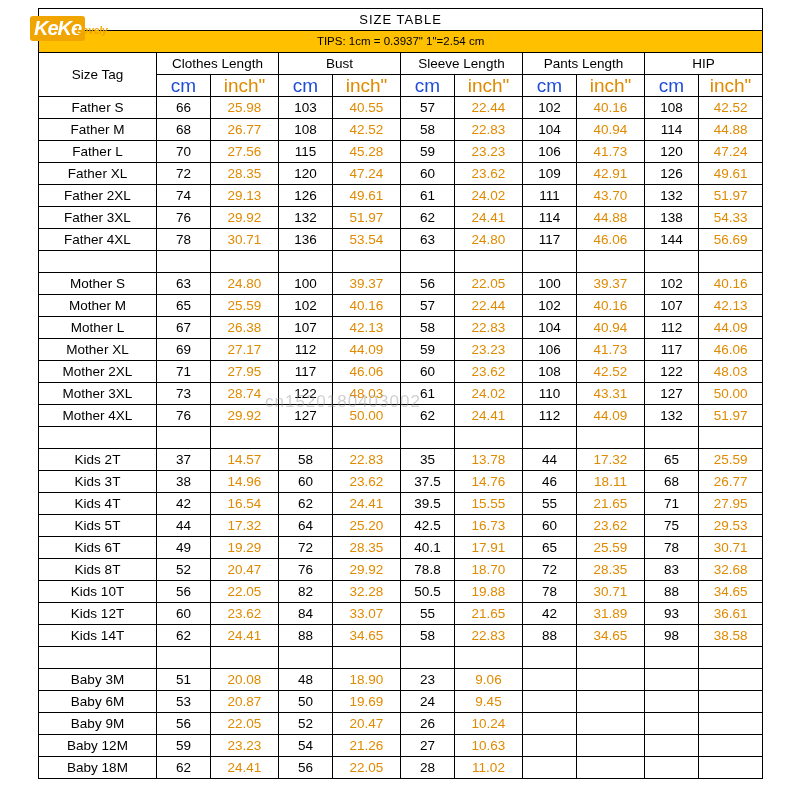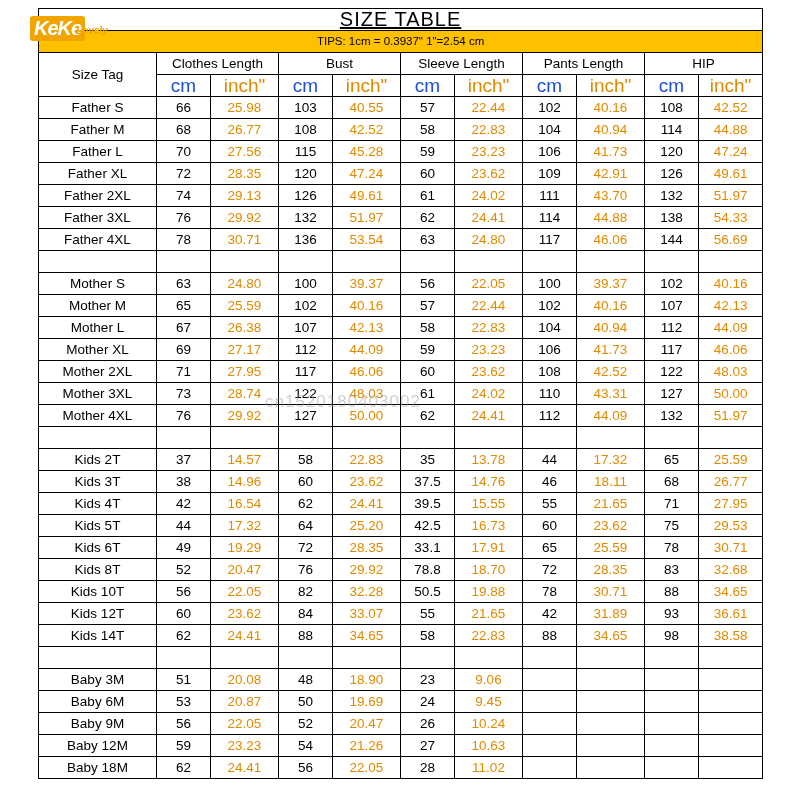--- a/index.html
+++ b/index.html
@@ -31,24 +31,23 @@
     border: 1px solid #000000;
     padding: 0;
     height: 21px;
     line-height: 21px;
     text-align: center;
     font-weight: normal;
   }
   .title-row td {
     height: 26px;
     line-height: 26px;
-    font-size: 20px;
+    font-size: 13px;
     letter-spacing: 1px;
     font-weight: normal;
-    text-decoration: underline;
   }
   .tips-row td {
     background: #ffc000;
     height: 18px;
     line-height: 18px;
     font-size: 11.5px;
     color: #000000;
   }
   .group-row td {
     height: 22px;
@@ -427,21 +426,21 @@
           <td class="inch">23.62</td>
           <td class="cm">75</td>
           <td class="inch">29.53</td>
         </tr>
         <tr>
           <td class="label">Kids 6T</td>
           <td class="cm">49</td>
           <td class="inch">19.29</td>
           <td class="cm">72</td>
           <td class="inch">28.35</td>
-          <td class="cm">33.1</td>
+          <td class="cm">40.1</td>
           <td class="inch">17.91</td>
           <td class="cm">65</td>
           <td class="inch">25.59</td>
           <td class="cm">78</td>
           <td class="inch">30.71</td>
         </tr>
         <tr>
           <td class="label">Kids 8T</td>
           <td class="cm">52</td>
           <td class="inch">20.47</td>

